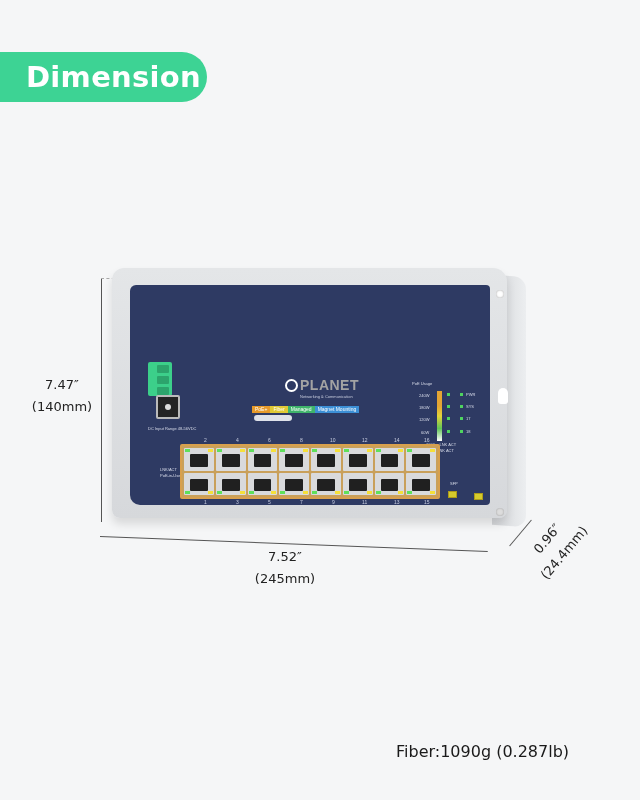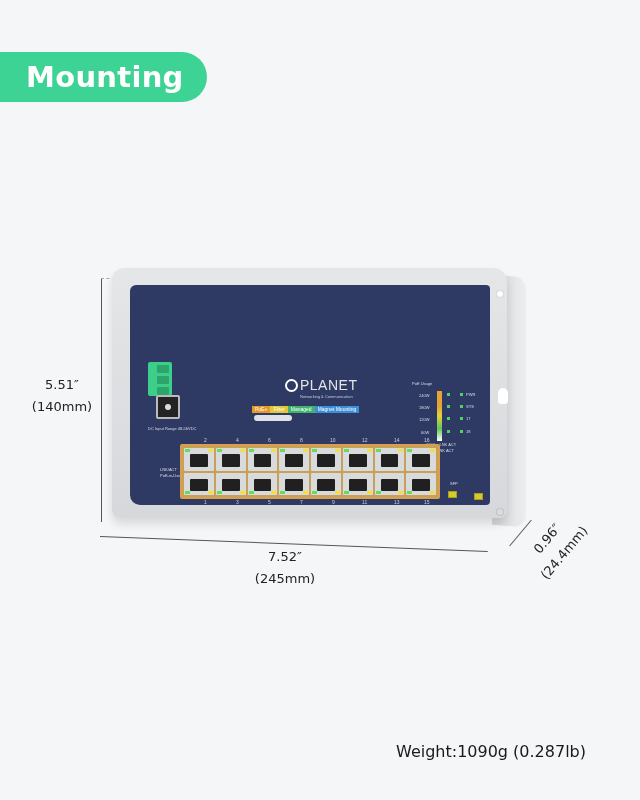--- a/index.html
+++ b/index.html
@@ -61,22 +61,22 @@
     background: #3ccf8a; border-radius: 2px;
   }
   .terminal span { display: block; width: 12px; height: 8px; background: #2ca46c; margin: 3px 0 0 9px; border-radius: 1px; }
   .dc-jack {
     position: absolute; left: 26px; top: 110px; width: 24px; height: 24px;
     background: #242424; border: 2px solid #bbb; border-radius: 2px;
   }
   .dc-jack::after { content: ""; position: absolute; left: 7px; top: 7px; width: 6px; height: 6px; border-radius: 50%; background: #ddd; }
   .tiny { position: absolute; color: #d8dcea; font-size: 4px; line-height: 5px; white-space: nowrap; }
   .logo {
-    position: absolute; left: 155px; top: 92px; color: #e5e5e5;
-    font-weight: normal; font-size: 14px; letter-spacing: 0.5px;
+    position: absolute; left: 155px; top: 92px; color: #a3a3a3;
+    font-weight: bold; font-size: 14px; letter-spacing: 0.5px;
   }
   .logo-ring { display: inline-block; width: 13px; height: 13px; border: 2px solid #fff; border-radius: 50%; vertical-align: -2px; margin-right: 2px; }
   .logo-sub { position: absolute; left: 170px; top: 109px; color: #c5cadc; font-size: 4px; }
   .tagbar { position: absolute; left: 122px; top: 121px; height: 7px; display: flex; font-size: 5px; line-height: 7px; }
   .tagbar span { padding: 0 3px; color: #fff; }
   .model { position: absolute; left: 124px; top: 130px; width: 38px; height: 6px; background: #dfe2ea; border-radius: 3px; }
   .ports {
     position: absolute; left: 50px; top: 159px; width: 260px; height: 55px;
     background: #c9a05a; border: 2px solid #d8a04d; border-radius: 2px;
     display: grid; grid-template-columns: repeat(8, 1fr); grid-template-rows: 1fr 1fr; gap: 2px; padding: 2px;
@@ -87,26 +87,26 @@
   .port .led2 { position: absolute; right: 1px; bottom: 1px; width: 5px; height: 3px; background: #f5e03a; }
   .port.top .led1, .port.top .led2 { top: 1px; bottom: auto; }
   .pnum { position: absolute; color: #c8cde0; font-size: 5px; }
   .sfp { position: absolute; width: 9px; height: 7px; background: #d6cb2c; border: 1px solid #ae9c1a; }
   .poe-bar { position: absolute; left: 307px; top: 106px; width: 5px; height: 50px; background: linear-gradient(180deg,#e4a534 0%,#e4a534 30%,#e4d43a 50%,#62c657 75%,#fff 100%); }
   .led-g { position: absolute; width: 3px; height: 3px; background: #4fd360; }
 </style>
 </head>
 <body>
 
-<div class="badge">Mounting</div>
+<div class="badge">Dimension</div>
 
 <div class="line" style="left:101px;top:278px;width:1px;height:244px;"></div>
 <div class="dash" style="left:101px;top:278px;width:30px;"></div>
 <div class="dim-text" style="left:22px;top:374px;width:80px;">
-  <div>5.51″</div>
+  <div>7.47″</div>
   <div>(140mm)</div>
 </div>
 
 <div class="line" style="left:100px;top:536px;width:388px;height:1px;transform:rotate(2.2deg);transform-origin:left;"></div>
 <div class="dim-text" style="left:240px;top:546px;width:90px;">
   <div>7.52″</div>
   <div>(245mm)</div>
 </div>
 
 <div class="line" style="left:520px;top:516px;width:1px;height:34px;transform:rotate(40deg);"></div>
@@ -248,13 +248,13 @@
     <div class="pnum" style="left:232px;top:214px;">11</div>
     <div class="pnum" style="left:264px;top:214px;">13</div>
     <div class="pnum" style="left:294px;top:214px;">15</div>
 
     <div class="tiny" style="left:320px;top:196px;">SFP</div>
     <div class="sfp" style="left:318px;top:206px;"></div>
     <div class="sfp" style="left:344px;top:208px;"></div>
   </div>
 </div>
 
-<div class="weight">Weight:1090g (0.287lb)</div>
+<div class="weight">Fiber:1090g (0.287lb)</div>
 
 </body></html>

